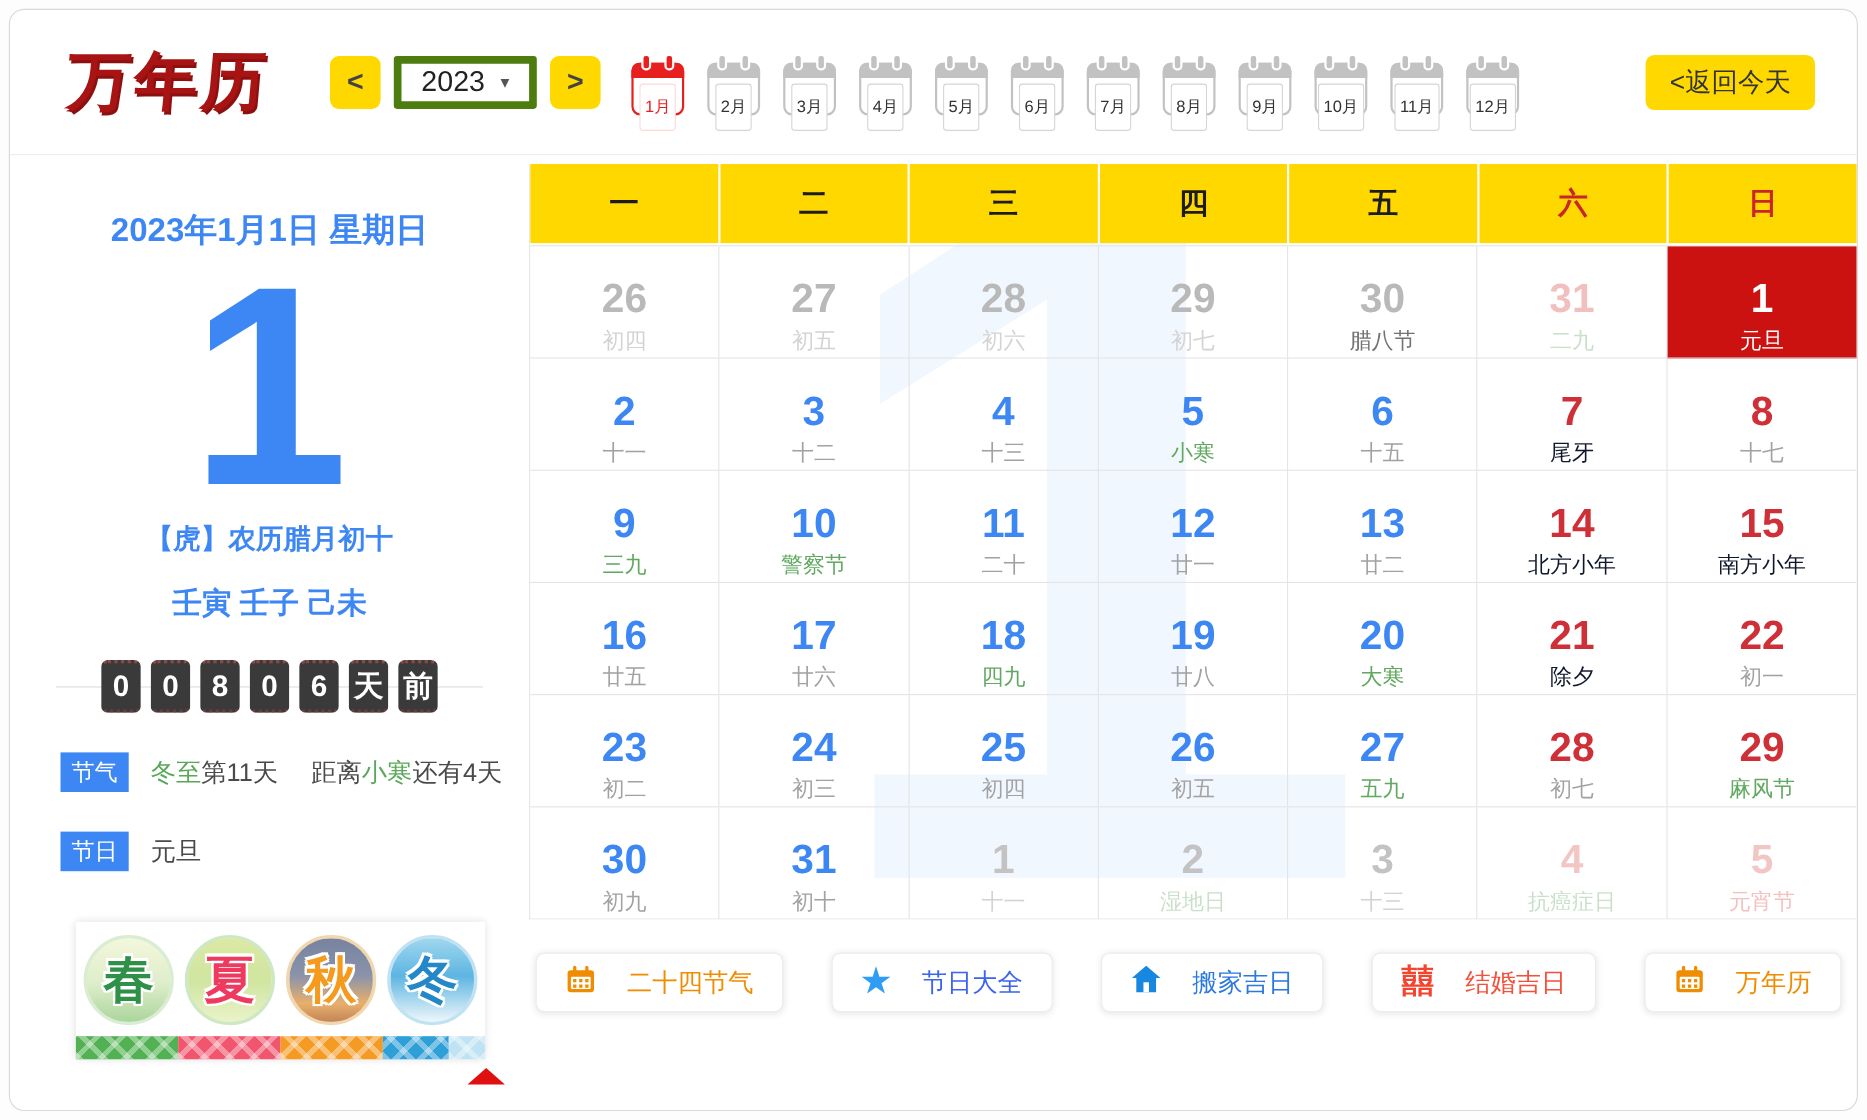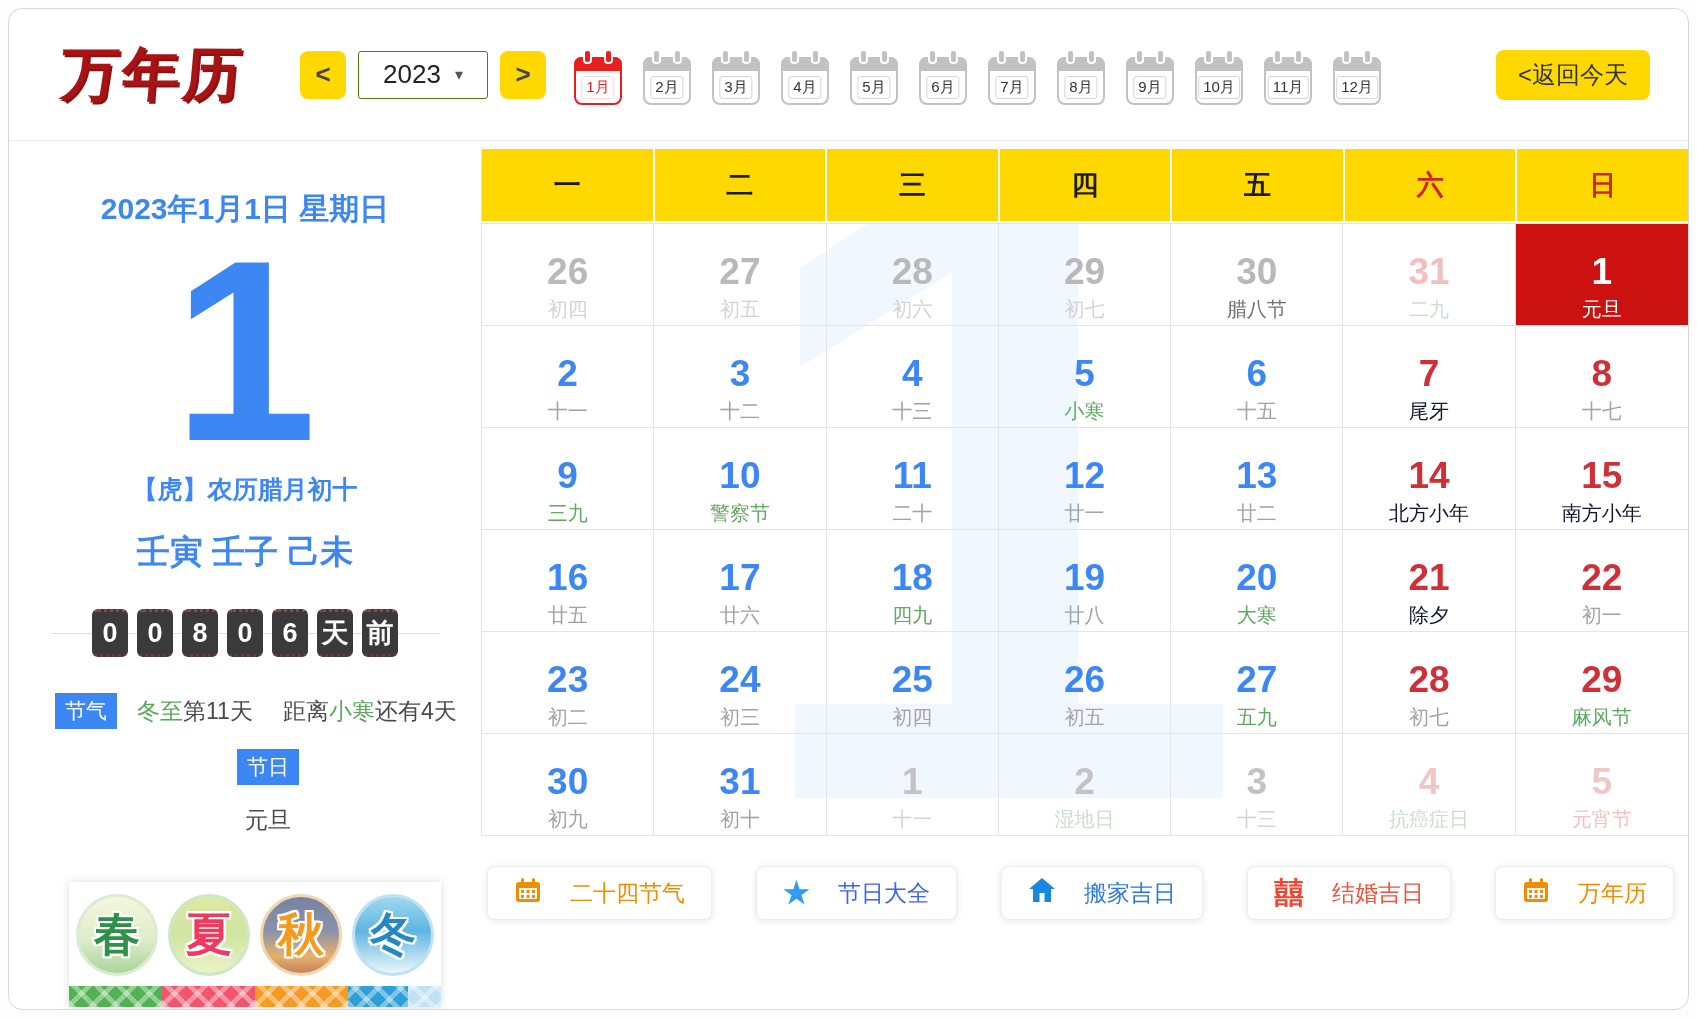--- a/index.html
+++ b/index.html
@@ -9,60 +9,60 @@
 
   
   .topbar { height:132px; display:flex; align-items:center; padding:0 38px 0 52px;
             border-bottom:1px solid #ededed; }
   .logo { font-family:"DejaVu Serif", serif; font-weight:bold; color:#a81414;
           font-size:58px; letter-spacing:3px; transform:skewX(-5deg);
           text-shadow:2px 2px 0 #8d1010; white-space:nowrap; }
   .yearnav { display:flex; align-items:center; margin-left:56px; gap:12px; }
   .ybtn { width:46px; height:48px; background:#ffd800; border:none; border-radius:8px;
           font-size:26px; color:#444; font-weight:bold; cursor:pointer; }
-  .ybox { width:130px; height:48px; background:#fff; border:1px solid #4d7c0f; border-radius:3px;
+  .ybox { width:130px; height:48px; background:#fff; border:7px solid #4d7c0f; border-radius:3px;
           display:flex; align-items:center; justify-content:center; gap:14px;
           font-size:26px; color:#222; cursor:pointer; }
   .ybox .caret { font-size:16px; color:#555; }
   .months { display:flex; margin-left:28px; gap:21px; }
   .micon { position:relative; width:48px; height:48px; margin-top:12px; background:#fff;
            border:2px solid #c2c2c2; border-radius:8px; cursor:pointer; }
   .micon::before { content:""; position:absolute; left:-2px; right:-2px; top:-2px; height:14px;
            background:#c2c2c2; border-radius:7px 7px 0 0; }
   .micon .ring { position:absolute; top:-10px; width:9px; height:15px; background:#c2c2c2;
            border:2px solid #fff; border-radius:4px; z-index:2; }
   .micon .ring-l { left:7px; } .micon .ring-r { right:7px; }
   .micon-label { position:absolute; left:50%; top:17px; transform:translateX(-50%);
-           background:#fff; border:1px solid #d5d5d5; border-radius:3px; padding:1px 4px;
+           background:#fff; border:1px solid #d5d5d5; border-radius:3px; padding:11px 4px;
            font-size:15px; color:#333; white-space:nowrap; z-index:1; }
   .micon.active { border-color:#e81f1f; }
   .micon.active::before { background:#e81f1f; }
   .micon.active .ring { background:#e81f1f; }
   .micon.active .micon-label { color:#e81f1f; border-color:#fbd9d9; }
   .back-today { margin-left:auto; height:50px; padding:0 22px; background:#ffd800; border:none;
            border-radius:8px; font-size:24px; color:#333; cursor:pointer; }
 
   
   .main { display:flex; }
   .left { width:472px; flex:0 0 472px; text-align:center; }
 
   .date-title { margin-top:48px; color:#3d87f5; font-size:30px; font-weight:bold; }
   .big-day { color:#3d87f5; font-size:258px; font-weight:bold; line-height:0.92; margin-top:2px; }
   .lunar-line { color:#3d87f5; font-size:25px; font-weight:bold; margin-top:4px; }
-  .ganzhi-line { color:#3d87f5; font-size:33px; font-weight:bold; margin-top:24px; }
+  .ganzhi-line { color:#3d87f5; font-size:27px; font-weight:bold; margin-top:24px; }
 
   .countdown { position:relative; margin-top:34px; display:flex; justify-content:center; gap:9px; }
   .countdown::before { content:""; position:absolute; left:42px; right:42px; top:50%;
            border-top:1px solid #ddd; }
   .flip { position:relative; z-index:1; width:36px; height:48px; background:#3a3a3a; color:#fff;
           border-radius:6px; font-size:27px; font-weight:bold; display:flex; align-items:center;
           justify-content:center; border-top:3px dotted #8a4848; border-bottom:3px dotted #6a3d3d; }
 
   .badge-row { display:flex; align-items:center; margin:36px 0 0 46px; gap:20px; text-align:left; }
-  .badge-row.second { margin-top:20px;flex-direction:column; }
+  .badge-row.second { margin-top:36px; }
   .badge { width:62px; height:36px; background:#3d87f5; color:#fff; font-size:21px;
            display:flex; align-items:center; justify-content:center; border-radius:0; }
   .seg-text { font-size:23px; color:#4a4a4a; }
   .seg-text .green { color:#5aa85a; }
   .seg-text .gap { margin-left:30px; }
 
   .banner { width:372px; margin:46px 0 0 60px; background:#fff; padding-top:12px;
             box-shadow:0 0 8px rgba(0,0,0,.15); cursor:pointer; }
   .circles { display:flex; justify-content:center; gap:10px; }
   .scircle { width:82px; height:82px; border-radius:50%; display:flex; align-items:center;

